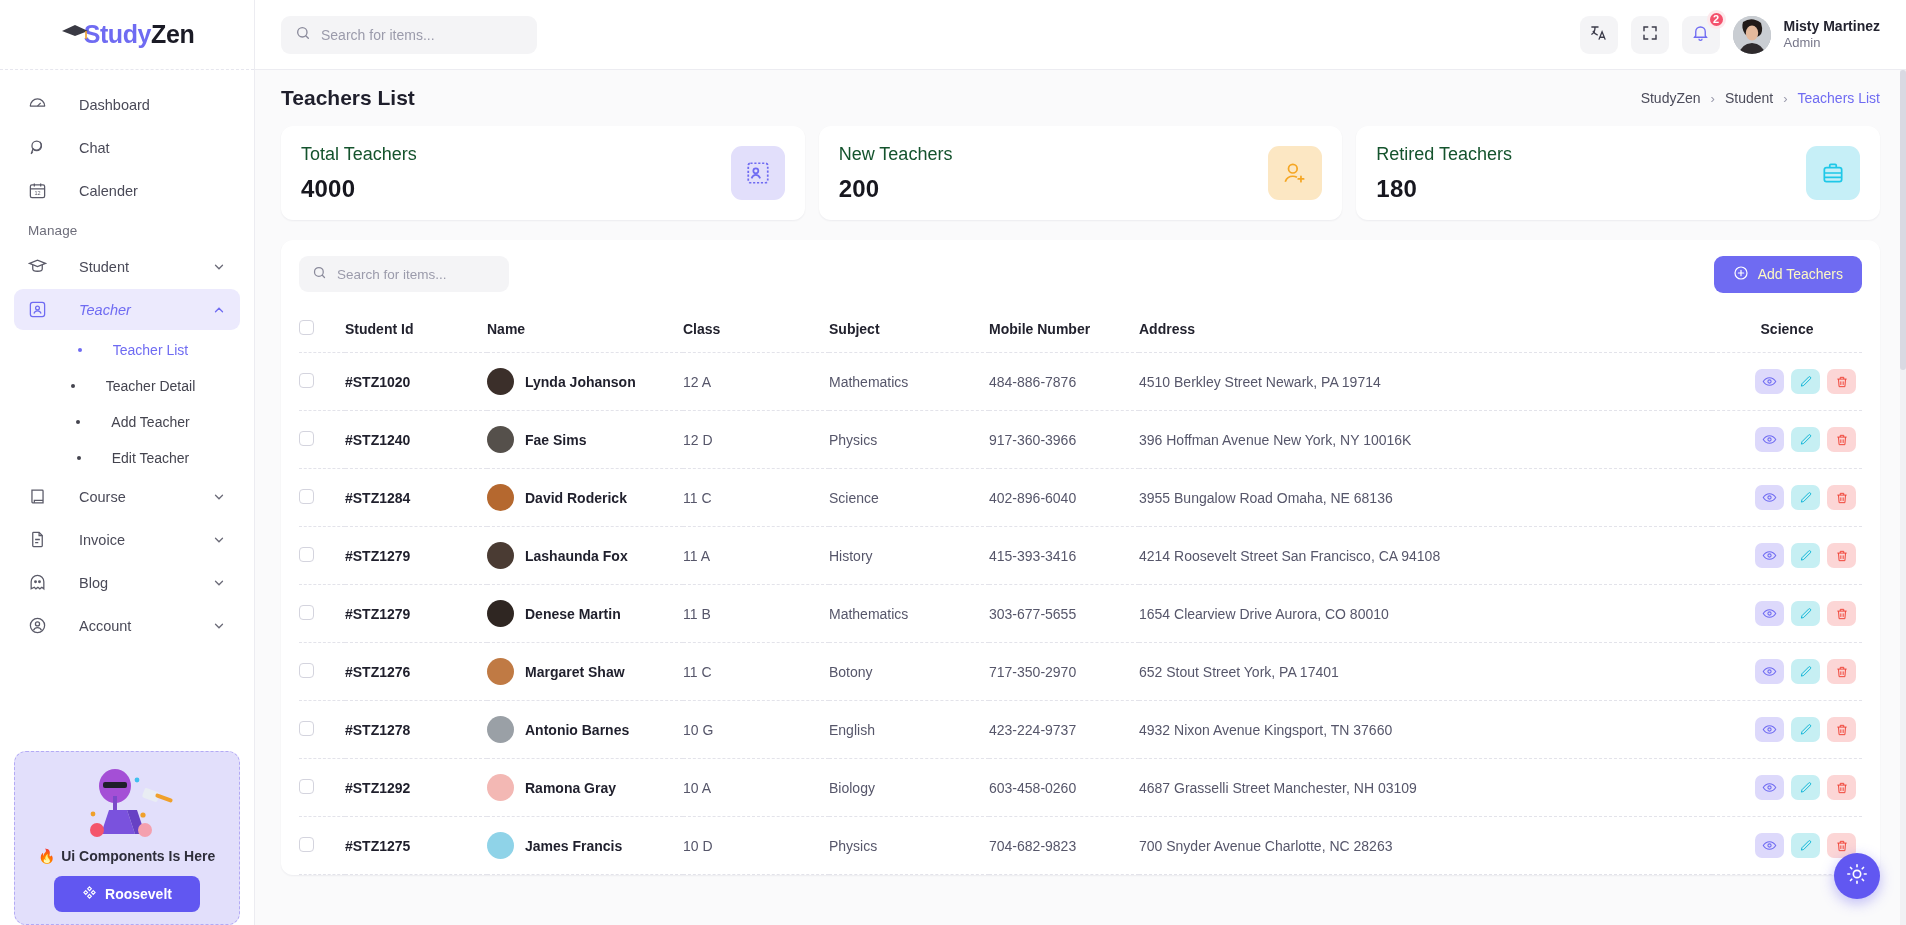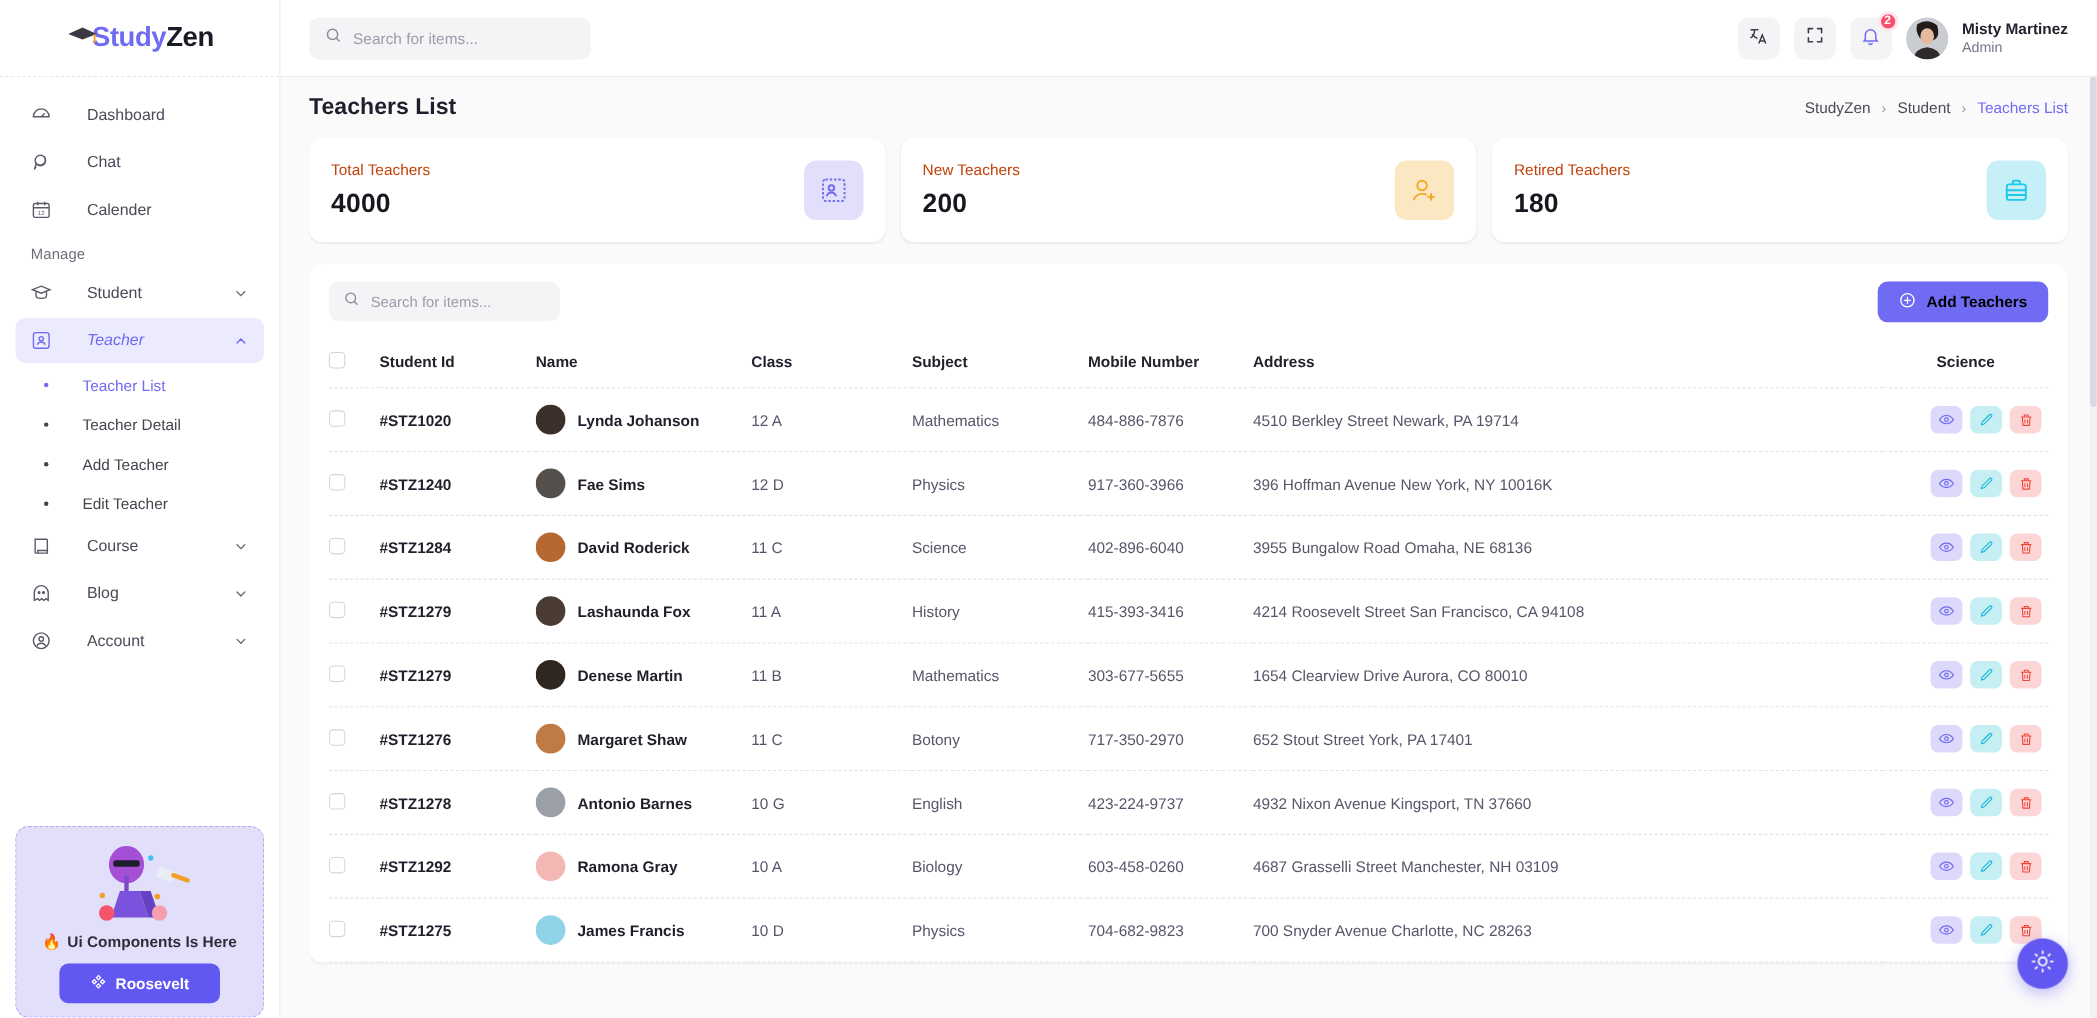--- a/index.html
+++ b/index.html
@@ -38,21 +38,21 @@
   }
   .nav-item .ico { width: 19px; height: 19px; display:flex; align-items:center; justify-content:center; color:#5a5a68; flex:0 0 19px;}
   .nav-item .chev { margin-left: auto; width: 14px; height: 14px; color:#6b6b78; }
   .nav-item.active { background: #eceafd; color: #6f6bf2; font-style: italic; }
   .nav-item.active .ico, .nav-item.active .chev { color: #6f6bf2; }
   .nav-group-label {
     font-size: 13.5px; color: #6d6d7a; padding: 10px 14px 8px 14px; letter-spacing:.1px;
   }
   .sub-item {
     display: flex; align-items: center; gap: 31px;
-    height: 36px; padding: 0 14px 0 26px; font-size: 14px; color: #44444f; cursor: pointer;
+    height: 36px; padding: 0 14px 0 26px; font-size: 14px; color: #44444f; cursor: pointer; justify-content: center;
   }
   .sub-item .dot { width: 4px; height: 4px; border-radius: 50%; background: #44444f; flex:0 0 4px;}
   .sub-item.active { color: #6f6bf2; }
   .sub-item.active .dot { background: #6f6bf2; }
 
   .promo {
     margin: 12px 14px 0 14px;
     background: #e2dffb;
     border: 1px dashed #b3aaf5;
     border-radius: 12px;
@@ -109,39 +109,39 @@
   .crumbs { margin-left:auto; display:flex; align-items:center; gap:10px; font-size:14px; color:#4b4b5a; }
   .crumbs .sep { color:#9a9aac; font-size:13px; }
   .crumbs .cur { color:#6f6bf2; }
 
   .stats { display:flex; gap: 14px; }
   .stat-card {
     flex:1; height:94px; background:#fff; border-radius:12px;
     box-shadow: 0 1px 2px rgba(20,20,43,.06);
     padding: 18px 20px; display:flex; align-items:center; justify-content:space-between;
   }
-  .stat-label { font-size:14px; color:#c2410c; }
+  .stat-label { font-size:18px; color:#14532d; }
   .stat-value { font-size:24px; font-weight:700; color:#17171f; margin-top:10px; letter-spacing:.2px;}
   .stat-ico { width:54px; height:54px; border-radius:11px; display:flex; align-items:center; justify-content:center; flex:0 0 54px;}
 
   .panel {
     margin-top: 20px; background:#fff; border-radius:12px;
     box-shadow: 0 1px 2px rgba(20,20,43,.06);
     padding: 0 18px;
   }
   .panel-tools { height:68px; display:flex; align-items:center; }
   .tool-search {
     width:210px; height:36px; background:#f4f4f6; border-radius:9px;
     display:flex; align-items:center; gap:10px; padding:0 13px;
   }
   .tool-search input { border:none; background:transparent; outline:none; font-size:13.5px; color:#5d5d6b; width:100%; font-family:"Liberation Sans",sans-serif;}
   .tool-search input::placeholder { color:#9b9bab; }
   .add-btn {
     margin-left:auto; height:37px; padding: 0 19px; border-radius:9px;
-    background:#6f6bf2; color:#000000; font-size:14px; font-weight:700;
+    background:#6f6bf2; color:#fef9c3; font-size:14px; font-weight:400;
     display:flex; align-items:center; gap:9px; cursor:pointer;
   }
 
   table { width:100%; border-collapse: collapse; table-layout: fixed; }
   thead th {
     text-align:left; font-size:14px; font-weight:700; color:#22222e;
     padding: 12px 0 14px 0; border-bottom:1px dashed #e3e3ea;
   }
   tbody td {
     font-size:14px; color:#56566a; padding: 15px 0; border-bottom:1px dashed #e3e3ea;
@@ -286,20 +286,34 @@
         </svg>
       </span>
       <span>Course</span>
       <span class="chev">
         <svg width="14" height="14" viewBox="0 0 24 24" fill="none" stroke="currentColor" stroke-width="2.2" stroke-linecap="round">
             <path d="M6 9l6 6 6-6"></path>
           </svg>
       </span>
     </div>
 
+    <div class="nav-item">
+      <span class="ico">
+        <svg width="19" height="19" viewBox="0 0 24 24" fill="none" stroke="currentColor" stroke-width="1.6">
+          <path d="M14 3H7a1 1 0 0 0-1 1v16a1 1 0 0 0 1 1h10a1 1 0 0 0 1-1V7z"></path>
+            <path d="M14 3v4h4M9 12h6M9 16h4"></path>
+        </svg>
+      </span>
+      <span>Invoice</span>
+      <span class="chev">
+        <svg width="14" height="14" viewBox="0 0 24 24" fill="none" stroke="currentColor" stroke-width="2.2" stroke-linecap="round">
+            <path d="M6 9l6 6 6-6"></path>
+          </svg>
+      </span>
+    </div>
 
     <div class="nav-item">
       <span class="ico">
         <svg width="19" height="19" viewBox="0 0 24 24" fill="none" stroke="currentColor" stroke-width="1.6">
           <path d="M4 20v-9a8 8 0 0 1 16 0v9l-2.5-2-2.5 2-2.5-2-2.5 2L8 18z"></path>
             <circle cx="9.5" cy="11" r="1" fill="currentColor"></circle>
             <circle cx="14.5" cy="11" r="1" fill="currentColor"></circle>
         </svg>
       </span>
       <span>Blog</span>

